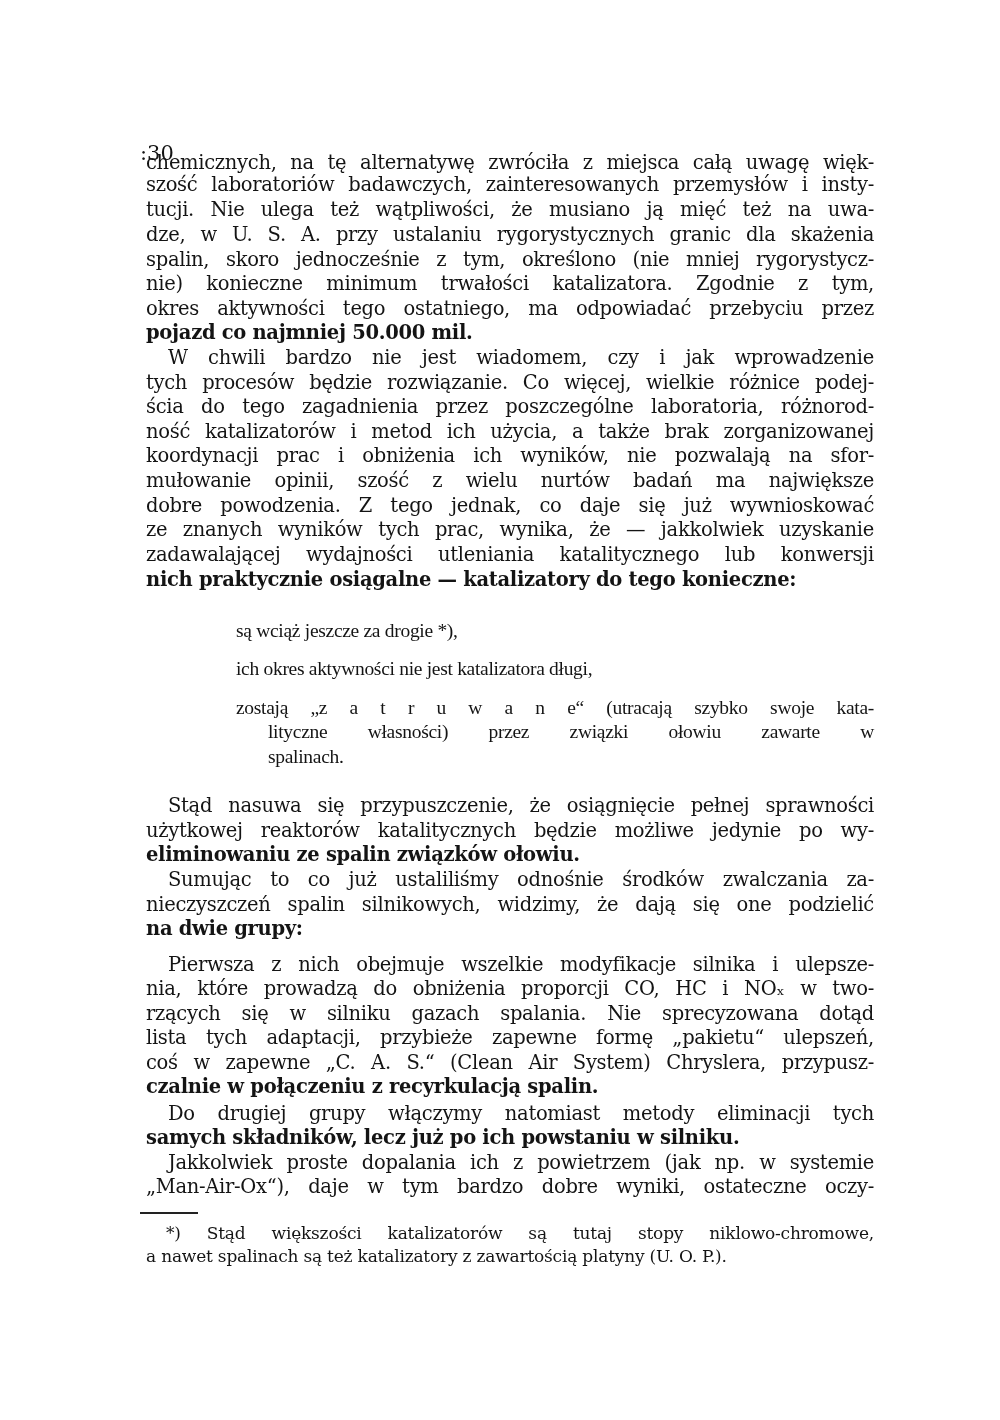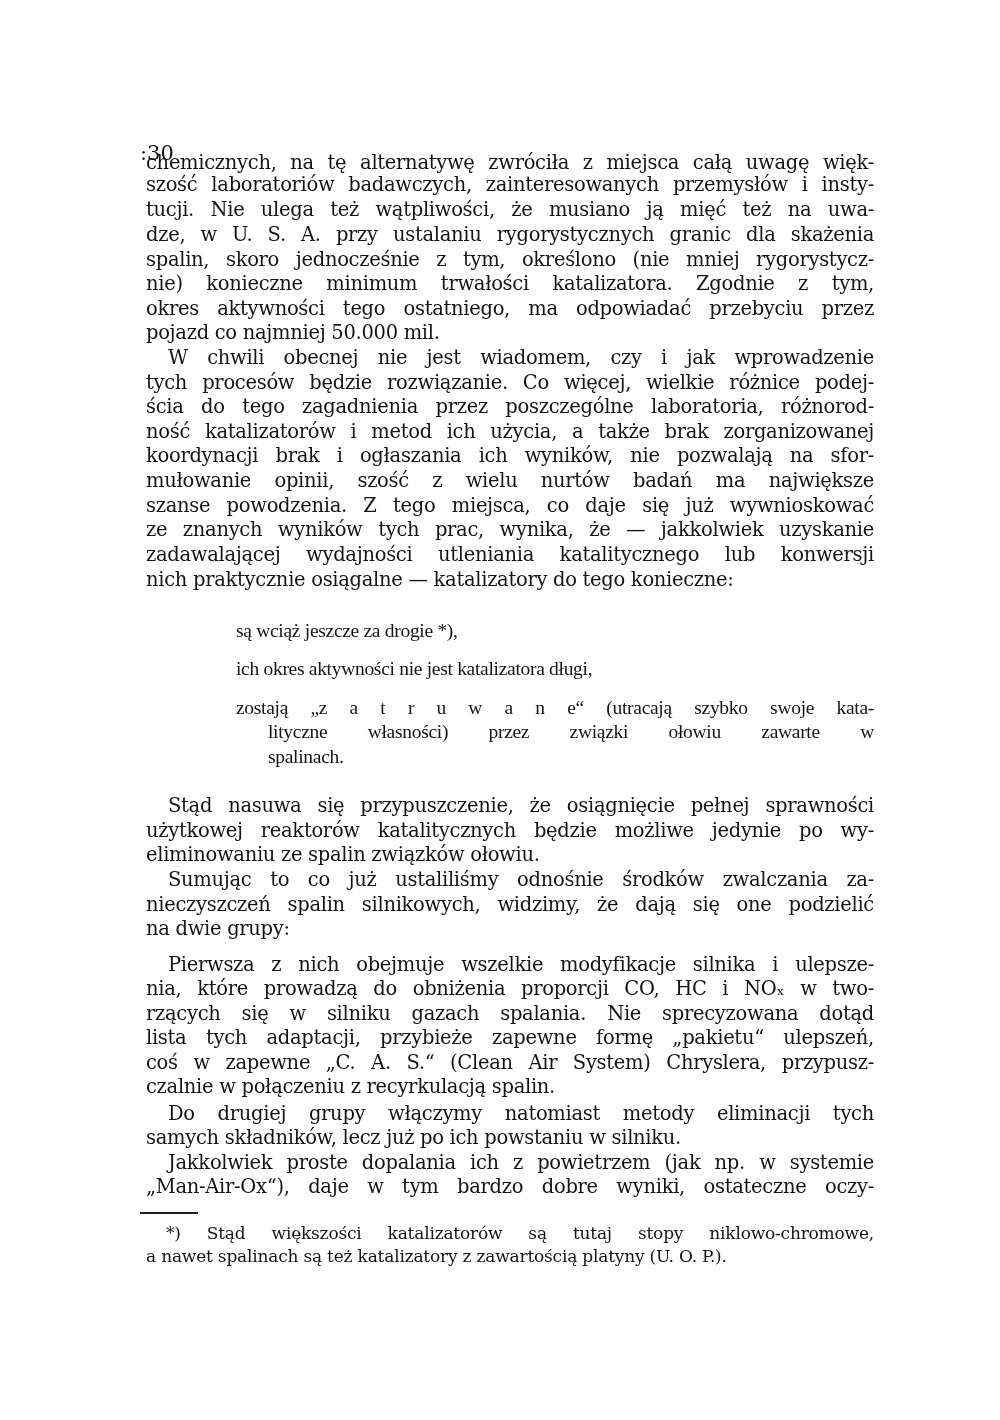--- a/index.html
+++ b/index.html
@@ -2,21 +2,21 @@
 <html><head>
 <meta charset="utf-8">
 <style>
   html, body { margin: 0; padding: 0; background: #ffffff; }
   body { width: 1000px; height: 1420px; position: relative; overflow: hidden;
          font-family: "DejaVu Serif", "Liberation Serif", serif; color: #141414; }
   .page-number { position: absolute; left: 140px; top: 100px; font-size: 21px; margin-top: 41px; }
   .line { position: absolute; left: 146px; width: 728px; font-size: 19.5px;
           line-height: 22px; white-space: nowrap; text-align: justify;
           text-align-last: justify; letter-spacing: -0.3px; }
-  .line.last { text-align-last: left; }
+  .line.last { text-align-last: left; font-weight: bold; }
   .line.indent { left: 168px; width: 706px; }
   .item { position: absolute; left: 236px; width: 638px; font-size: 19.5px;
           line-height: 22px; white-space: nowrap; text-align-last: justify; letter-spacing: -0.3px; font-family: Liberation Serif, serif; }
   .item.last { text-align-last: left; }
   .item.cont { left: 268px; width: 606px; }
   .footnote-rule { position: absolute; left: 140px; top: 1212px; width: 58px; height: 0;
                    border-top: 2px solid #222; }
   .fn { position: absolute; left: 146px; width: 728px; font-size: 17px; line-height: 20px;
         white-space: nowrap; text-align-last: justify; letter-spacing: -0.2px; }
   .fn.indent { left: 166px; width: 708px; }
@@ -31,27 +31,27 @@
 
   <div class="line" style="top:152px">chemicznych, na tę alternatywę zwróciła z miejsca całą uwagę więk-</div>
   <div class="line" style="top:174px">szość laboratoriów badawczych, zainteresowanych przemysłów i insty-</div>
   <div class="line" style="top:199px">tucji. Nie ulega też wątpliwości, że musiano ją mięć też na uwa-</div>
   <div class="line" style="top:224px">dze, w U. S. A. przy ustalaniu rygorystycznych granic dla skażenia</div>
   <div class="line" style="top:249px">spalin, skoro jednocześnie z tym, określono (nie mniej rygorystycz-</div>
   <div class="line" style="top:273px">nie) konieczne minimum trwałości katalizatora. Zgodnie z tym,</div>
   <div class="line" style="top:298px">okres aktywności tego ostatniego, ma odpowiadać przebyciu przez</div>
   <div class="line last" style="top:322px">pojazd co najmniej 50.000 mil.</div>
 
-  <div class="line indent" style="top:347px">W chwili obecnej nie jest wiadomem, czy i jak wprowadzenie</div>
+  <div class="line indent" style="top:347px">W chwili bardzo nie jest wiadomem, czy i jak wprowadzenie</div>
   <div class="line" style="top:372px">tych procesów będzie rozwiązanie. Co więcej, wielkie różnice podej-</div>
   <div class="line" style="top:396px">ścia do tego zagadnienia przez poszczególne laboratoria, różnorod-</div>
   <div class="line" style="top:421px">ność katalizatorów i metod ich użycia, a także brak zorganizowanej</div>
-  <div class="line" style="top:445px">koordynacji brak i ogłaszania ich wyników, nie pozwalają na sfor-</div>
+  <div class="line" style="top:445px">koordynacji prac i obniżenia ich wyników, nie pozwalają na sfor-</div>
   <div class="line" style="top:470px">mułowanie opinii, szość z wielu nurtów badań ma największe</div>
-  <div class="line" style="top:495px">szanse powodzenia. Z tego miejsca, co daje się już wywnioskować</div>
+  <div class="line" style="top:495px">dobre powodzenia. Z tego jednak, co daje się już wywnioskować</div>
   <div class="line" style="top:519px">ze znanych wyników tych prac, wynika, że — jakkolwiek uzyskanie</div>
   <div class="line" style="top:544px">zadawalającej wydajności utleniania katalitycznego lub konwersji</div>
   <div class="line last" style="top:569px">nich praktycznie osiągalne — katalizatory do tego konieczne:</div>
 
   <div class="item last" style="top:620px">są wciąż jeszcze za drogie *),</div>
   <div class="item last" style="top:658px">ich okres aktywności nie jest katalizatora długi,</div>
   <div class="item" style="top:697px">zostają „z a t r u w a n e“ (utracają szybko swoje kata-</div>
   <div class="item cont" style="top:721px">lityczne własności) przez związki ołowiu zawarte w</div>
   <div class="item cont last" style="top:746px">spalinach.</div>
 

